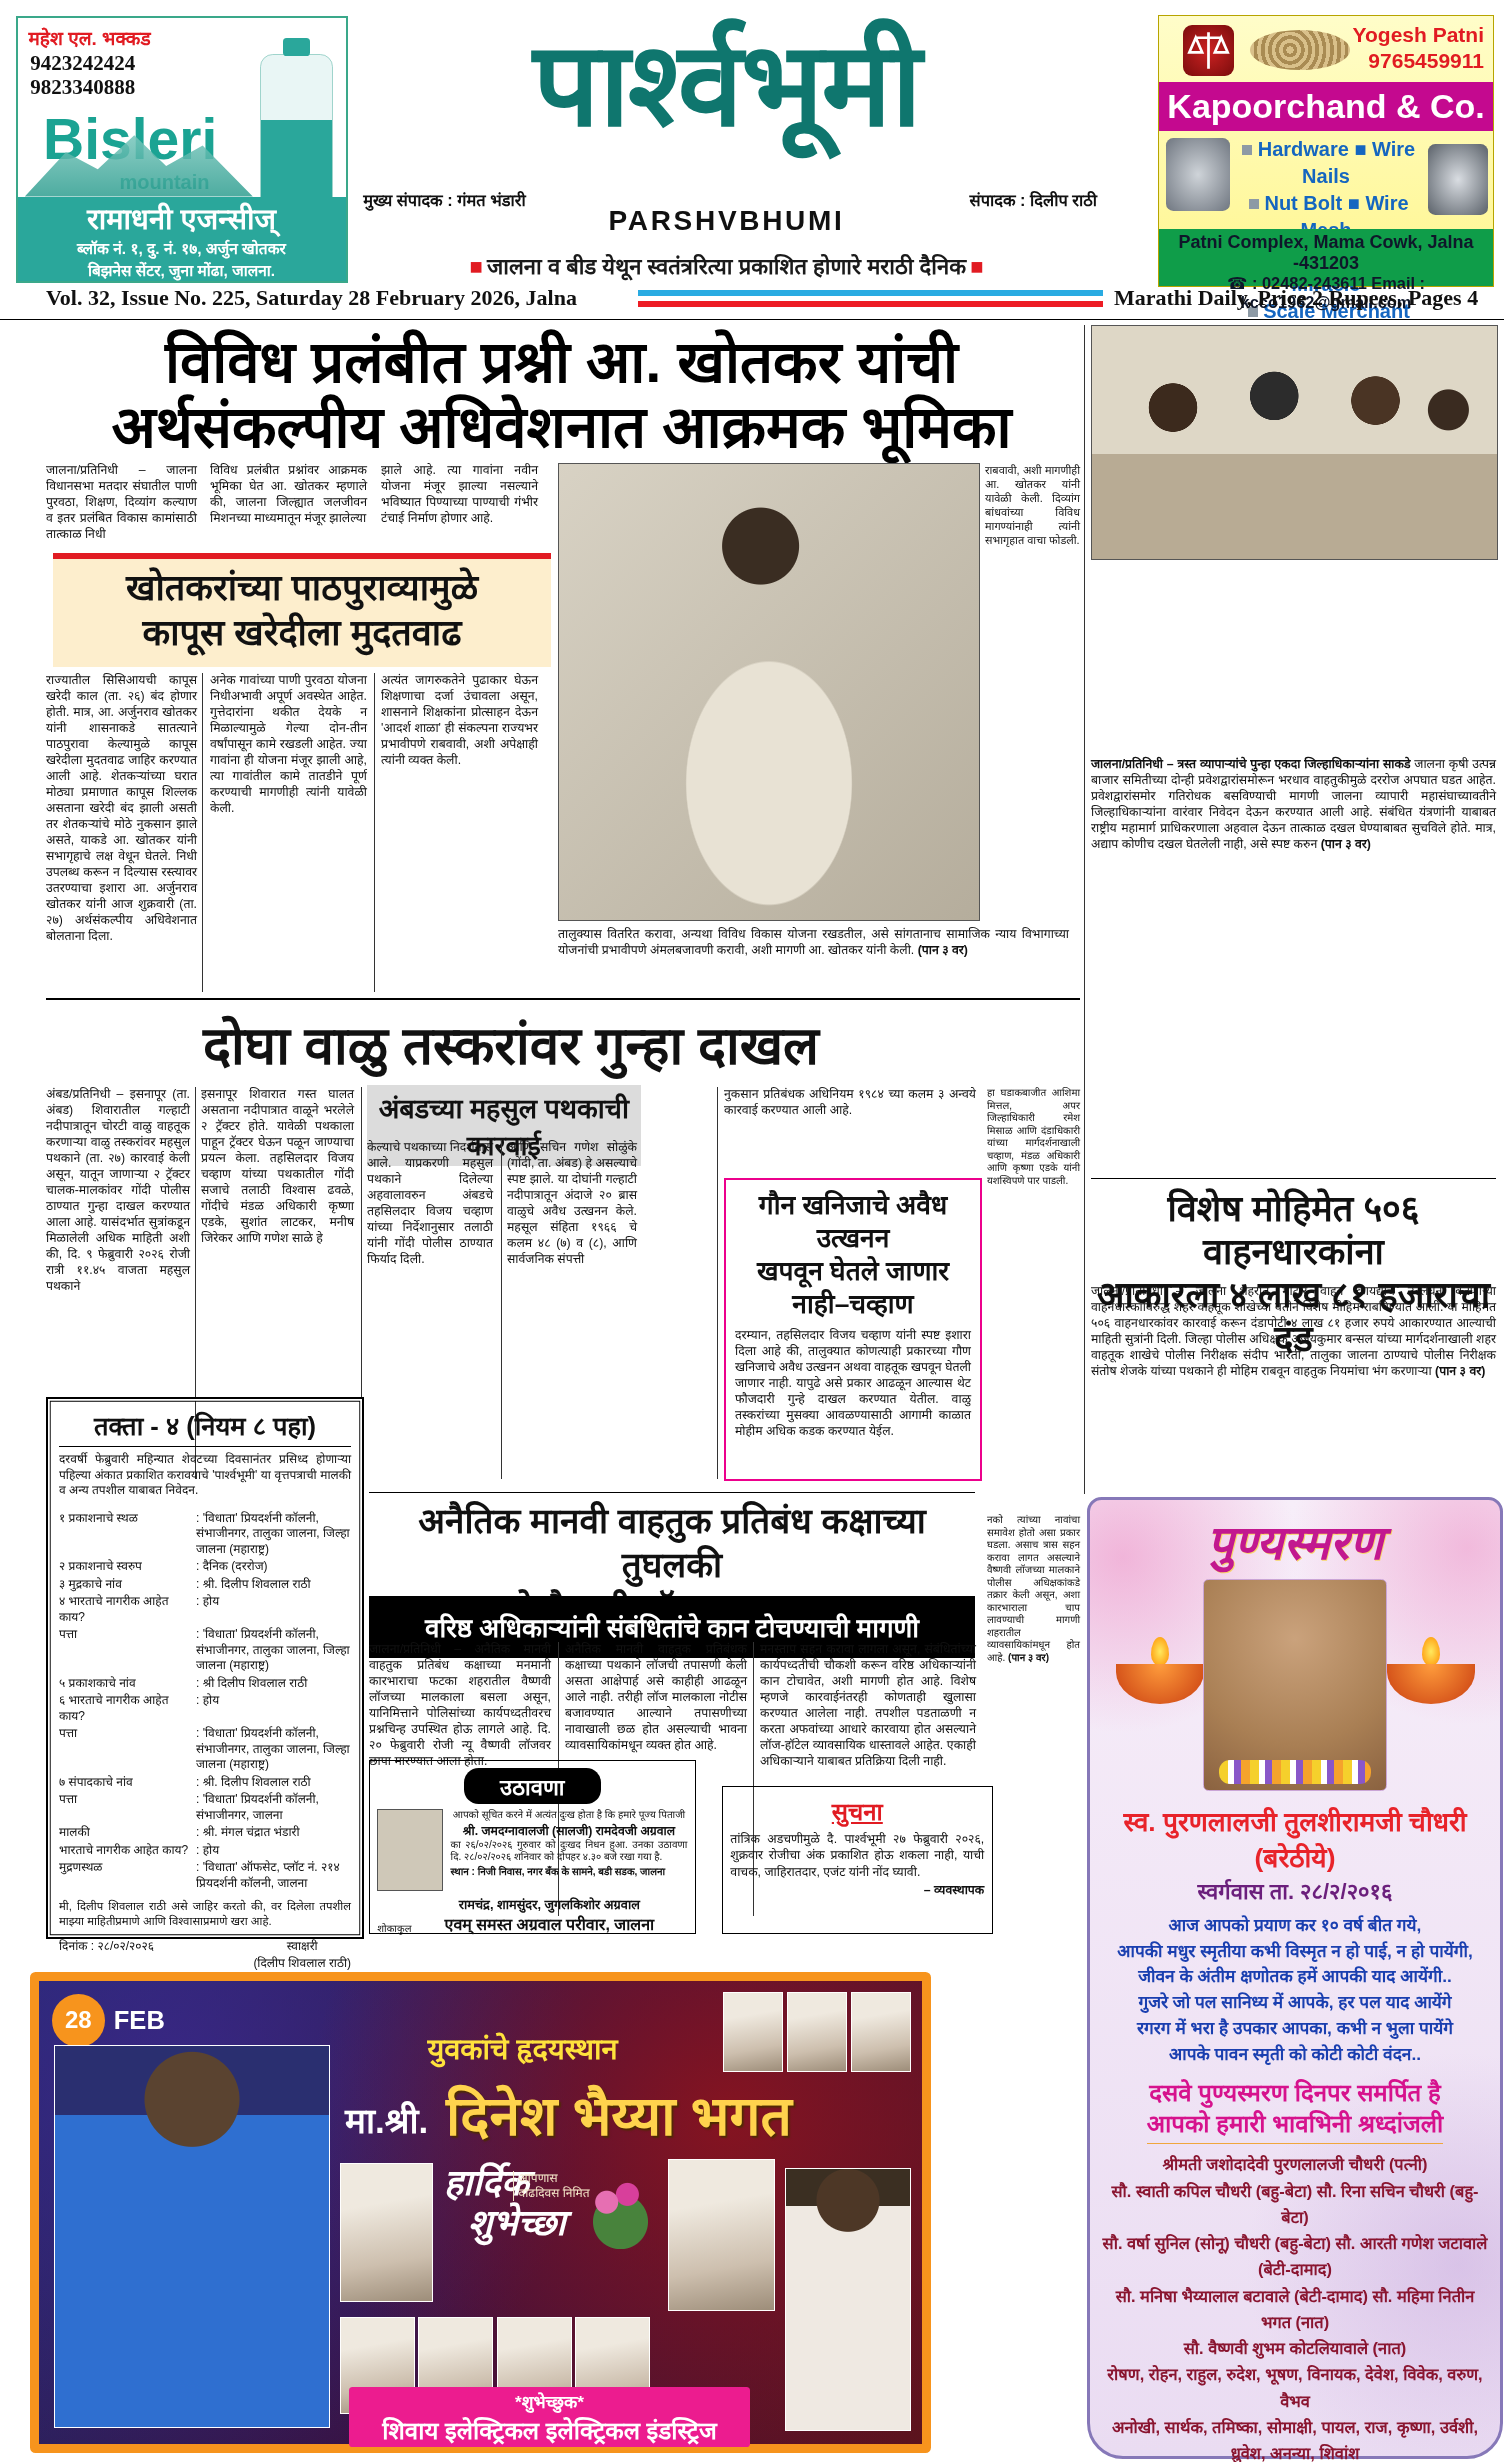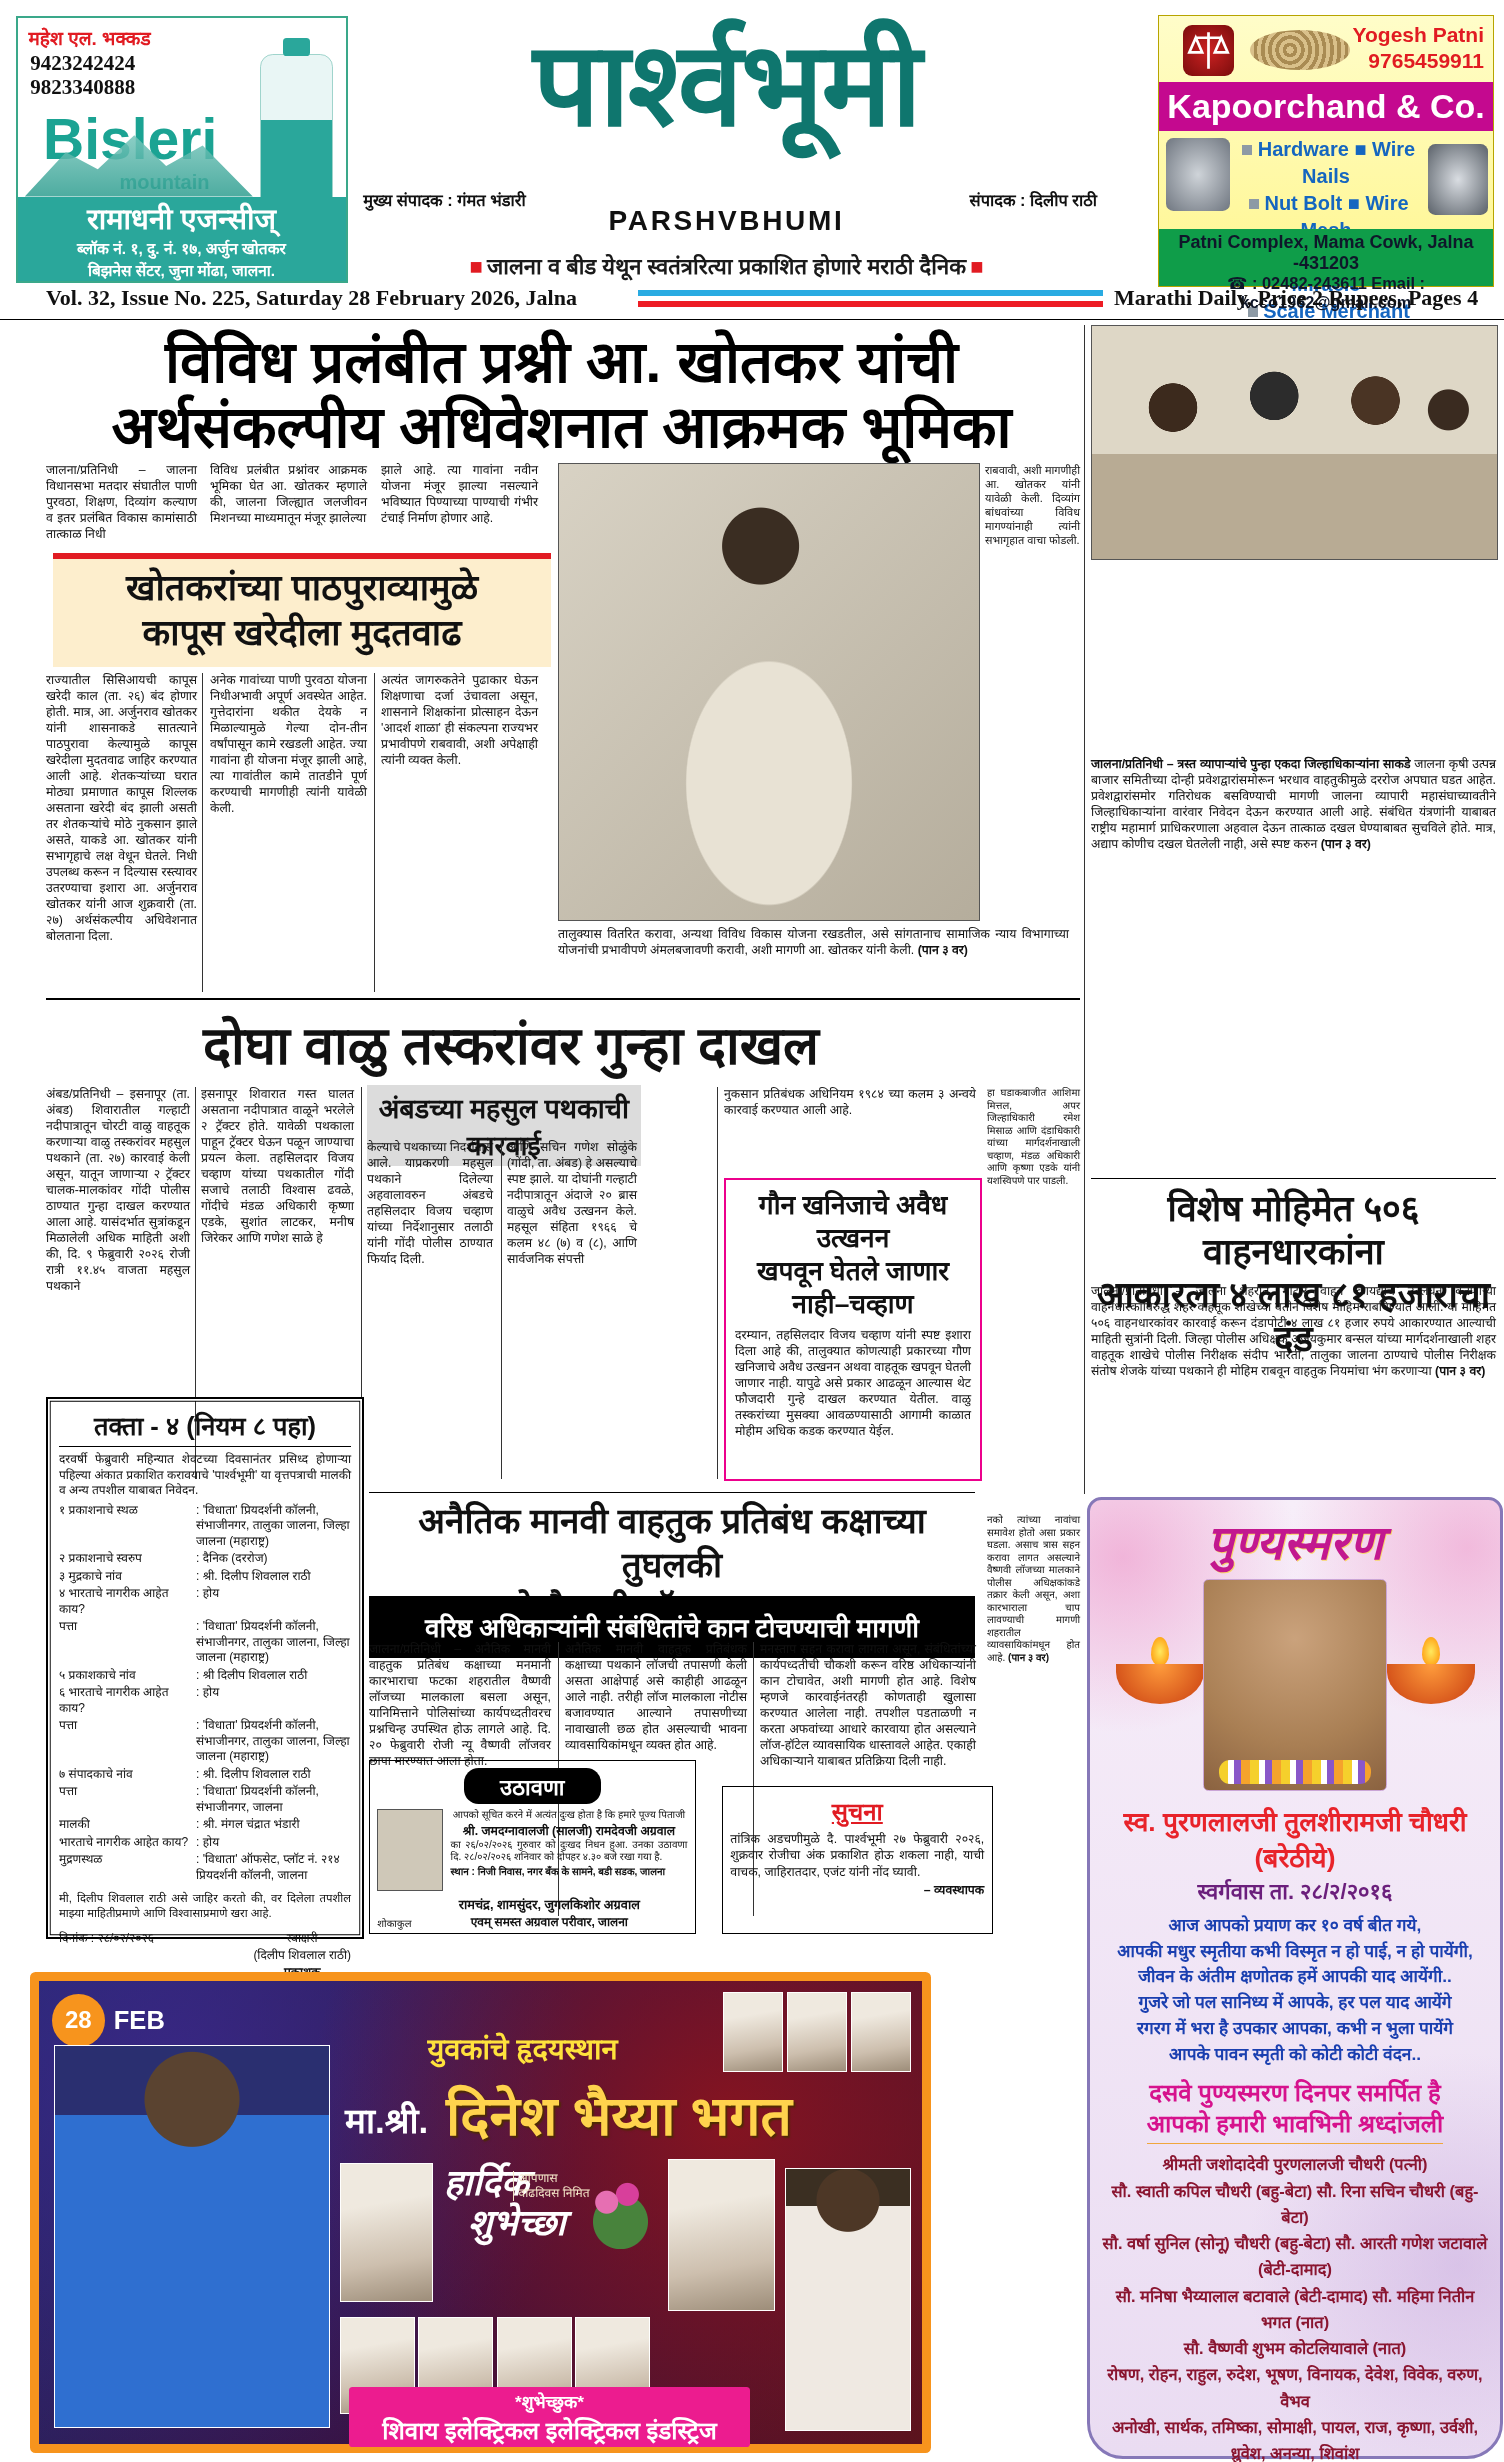--- a/index.html
+++ b/index.html
@@ -241,21 +241,21 @@
     <div>विशेष मोहिमेत ५०६ वाहनधारकांना</div>
     <div>आकारला ४ लाख ८१ हजाराचा दंड</div>
   </div>
   <div class="abs body-txt j" style="left:1091px;top:1284px;width:405px;height:204px;">
     <span>जालना/प्रतिनिधी – जालना शहरात मोटार वाहन कायद्याचे उल्लंघन करणाऱ्या वाहनधारकांविरुद्ध शहर वाहतूक शाखेच्या वतीने विशेष मोहिम राबविण्यात आली. या मोहिमेत ५०६ वाहनधारकांवर कारवाई करून दंडापोटी ४ लाख ८१ हजार रुपये आकारण्यात आल्याची माहिती सुत्रांनी दिली. जिल्हा पोलीस अधिक्षक अजयकुमार बन्सल यांच्या मार्गदर्शनाखाली शहर वाहतूक शाखेचे पोलीस निरीक्षक संदीप भारती, तालुका जालना ठाण्याचे पोलीस निरीक्षक संतोष शेजके यांच्या पथकाने ही मोहिम राबवून वाहतुक नियमांचा भंग करणाऱ्या</span>
     <span class="jump">(पान ३ वर)</span>
   </div>
 
   <div class="abs tn-box" style="left:46px;top:1397px;width:292px;height:520px;">
     <div class="tn-title">तक्ता - ४ (नियम ८ पहा)</div>
-    <div class="j" style="font-size:12px;line-height:1.3;margin-bottom:4px;">दरवर्षी फेब्रुवारी महिन्यात शेवटच्या दिवसानंतर प्रसिध्द होणाऱ्या पहिल्या अंकात प्रकाशित करावयाचे 'पार्श्वभूमी' या वृत्तपत्राची मालकी व अन्य तपशील याबाबत निवेदन.</div>
+    <div class="j" style="font-size:12px;line-height:1.3;margin-bottom:12px;">दरवर्षी फेब्रुवारी महिन्यात शेवटच्या दिवसानंतर प्रसिध्द होणाऱ्या पहिल्या अंकात प्रकाशित करावयाचे 'पार्श्वभूमी' या वृत्तपत्राची मालकी व अन्य तपशील याबाबत निवेदन.</div>
     <div class="tn-row">
         <div class="tn-label">१ प्रकाशनाचे स्थळ</div>
         <div class="tn-value">'विधाता' प्रियदर्शनी कॉलनी, संभाजीनगर, तालुका जालना, जिल्हा जालना (महाराष्ट्र)</div>
       </div>
     <div class="tn-row">
         <div class="tn-label">२ प्रकाशनाचे स्वरुप</div>
         <div class="tn-value">दैनिक (दररोज)</div>
       </div>
     <div class="tn-row">
         <div class="tn-label">३ मुद्रकाचे नांव</div>
@@ -332,21 +332,21 @@
         <div class="tiny-txt ctr">आपको सूचित करने में अत्यंत दुःख होता है कि हमारे पूज्य पिताजी</div>
         <div class="b ctr" style="font-size:12.3px;">श्री. जमदग्नावालजी (सालजी) रामदेवजी अग्रवाल</div>
         <div class="tiny-txt j">का २६/०२/२०२६ गुरुवार को दुःखद निधन हुआ. उनका उठावणा दि. २८/०२/२०२६ शनिवार को दोपहर ४.३० बजे रखा गया है.</div>
         <div class="b" style="font-size:10px;">स्थान : निजी निवास, नगर बँक के सामने, बडी सडक, जालना</div>
       </div>
     </div>
     <div style="display:flex;justify-content:space-between;align-items:flex-end;margin-top:3.6px;">
       <div style="font-size:10px;">शोकाकुल</div>
       <div class="ctr" style="flex:1;">
         <div class="b" style="font-size:12.8px;">रामचंद्र, शामसुंदर, जुगलकिशोर अग्रवाल</div>
-        <div class="b" style="font-size:12px;">एवम् समस्त अग्रवाल परीवार, जालना</div>
+        <div class="b" style="font-size:16px;">एवम् समस्त अग्रवाल परीवार, जालना</div>
       </div>
     </div>
   </div>
 
   <div class="abs such-box" style="left:722px;top:1786px;width:254px;height:131px;">
     <div class="such-title">सुचना</div>
     <div class="j" style="font-size:12.3px;line-height:1.35;margin-top:3.6px;">तांत्रिक अडचणीमुळे दै. पार्श्वभूमी २७ फेब्रुवारी २०२६, शुक्रवार रोजीचा अंक प्रकाशित होऊ शकला नाही, याची वाचक, जाहिरातदार, एजंट यांनी नोंद घ्यावी.</div>
     <div class="b" style="text-align:right;font-size:12.3px;">– व्यवस्थापक</div>
   </div>
 

